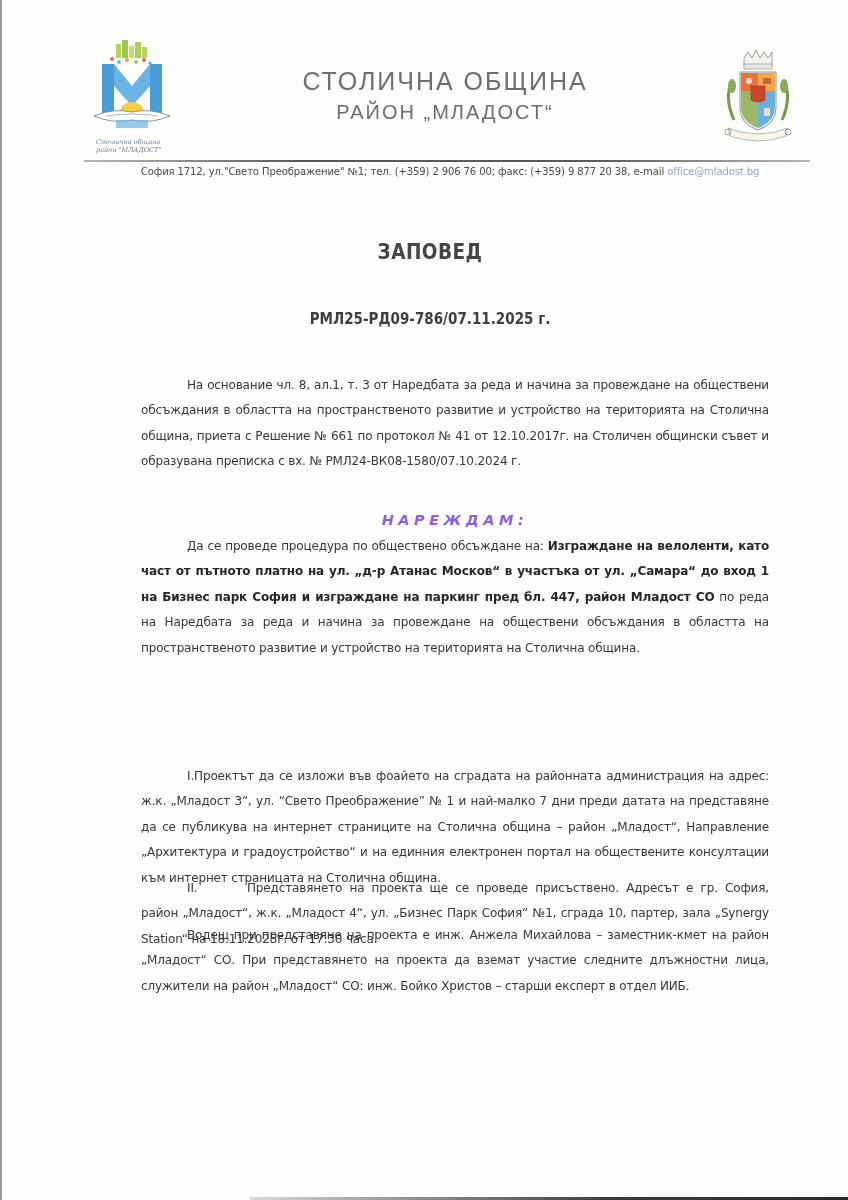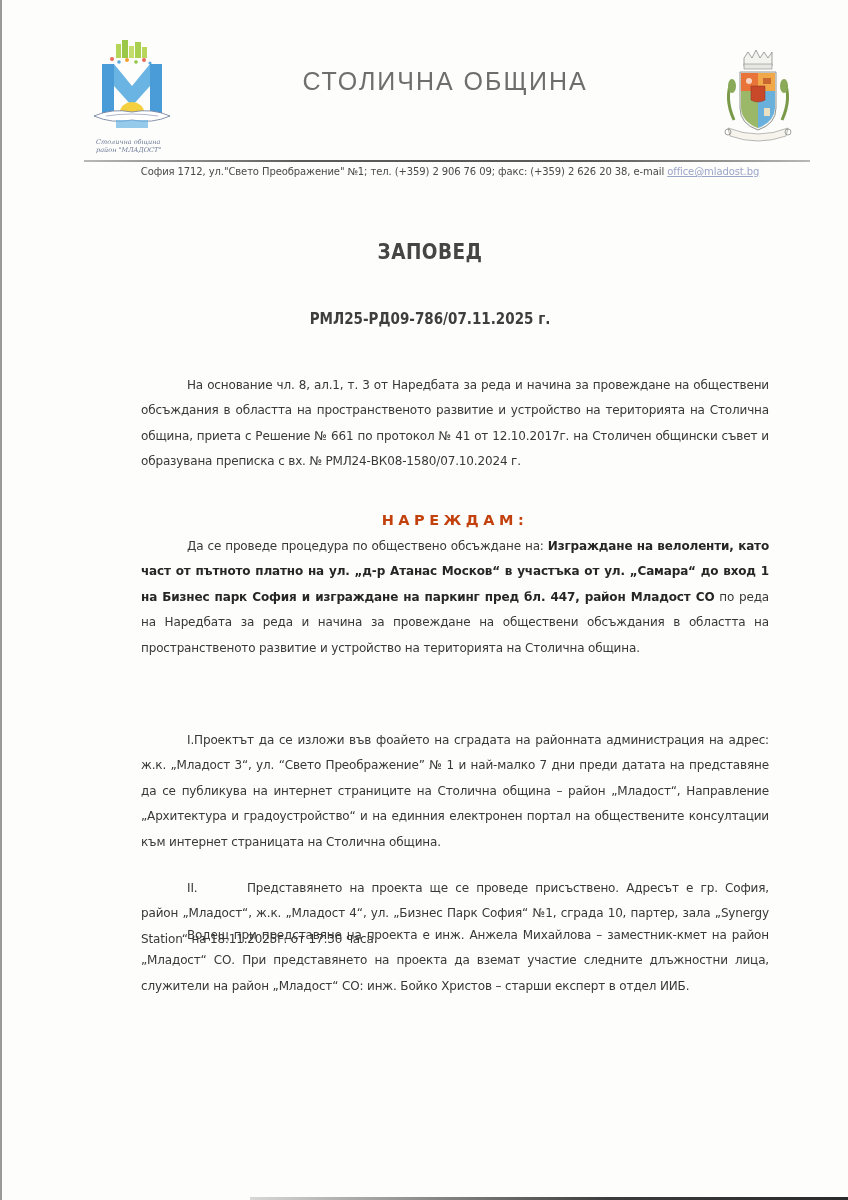--- a/index.html
+++ b/index.html
@@ -90,21 +90,20 @@
       width: 700px;
       text-align: center;
       font-family: "DejaVu Sans", sans-serif;
       font-size: 10px;
       color: #4a4a48;
       white-space: nowrap;
       letter-spacing: -0.1px;
     }
     .contact-line a {
       color: #9aa5c8;
-      text-decoration: underline;
     }
 
     
     .doc-title {
       position: absolute;
       left: 300px; top: 240px;
       width: 260px;
       text-align: center;
       font-family: "DejaVu Sans", sans-serif;
       font-size: 21px;
@@ -147,24 +146,25 @@
     .p-basis { top: 373px; }
     .orders-heading {
       position: absolute;
       left: 370px; top: 512px;
       width: 170px;
       text-align: center;
       font-family: "DejaVu Sans", sans-serif;
       font-size: 14.5px;
       font-weight: bold;
       letter-spacing: 4.5px;
-      color: #c2410c;
+      color: #8b5cf6;
+      font-style: italic;
     }
     .p-order { top: 534px; }
-    .p-item1 { top: 728px; }
+    .p-item1 { top: 764px; }
     .p-item2 { top: 876px; }
     .p-leader { top: 888px; margin-top: 35px; }
     .p-protocol { top: 1003px; }
 
     .item2-num {
       display: inline-block;
       width: 60px;
       padding-left: 0px;
     }
   </style>
@@ -200,20 +200,21 @@
       <rect x="24" y="82" width="32" height="8" fill="#6ab4e4" opacity="0.7"></rect>
     </svg>
     <div class="caption">
       <span>Столична община</span><br>
       <span>район "МЛАДОСТ"</span>
     </div>
   </div>
 
   <div class="header-title">
     <span class="l1">СТОЛИЧНА ОБЩИНА</span>
+    <span class="l2">РАЙОН „МЛАДОСТ“</span>
   </div>
 
   <div class="logo-right">
     <svg width="80" height="100" viewBox="0 0 80 100">
 
       <path d="M26 10 L30 4 L34 10 L38 2 L42 10 L46 4 L50 10 L54 4 L54 18 L26 18 Z" fill="#f2f2ee" stroke="#8a8a86" stroke-width="0.8"></path>
       <rect x="26" y="16" width="28" height="5" fill="#e6e6e2" stroke="#8a8a86" stroke-width="0.6"></rect>
 
       <path d="M14 32 Q6 50 16 72" fill="none" stroke="#7a9a4a" stroke-width="3"></path>
       <path d="M66 32 Q74 50 64 72" fill="none" stroke="#7a9a4a" stroke-width="3"></path>
@@ -233,22 +234,22 @@
       <path d="M10 80 Q40 92 70 80 L68 88 Q40 98 12 88 Z" fill="#f6f4ec" stroke="#8a8a86" stroke-width="0.6"></path>
       <circle cx="10" cy="84" r="3" fill="none" stroke="#8a8a86" stroke-width="0.8"></circle>
       <circle cx="70" cy="84" r="3" fill="none" stroke="#8a8a86" stroke-width="0.8"></circle>
     </svg>
   </div>
 
   <div class="header-rule"></div>
 
   <div class="contact-line">
     <span>София 1712, ул."Свето Преображение" №1;</span>
-    <span>тел. (+359) 2 906 76 09;</span>
-    <span>факс: (+359) 2 626 20 38,</span>
+    <span>тел. (+359) 2 906 76 00;</span>
+    <span>факс: (+359) 9 877 20 38,</span>
     <span>e-mail</span>
     <a>office@mladost.bg</a>
   </div>
 
   <div class="doc-title">ЗАПОВЕД</div>
 
   <div class="doc-number">РМЛ25-РД09-786/07.11.2025 г.</div>
 
   <div class="para p-basis"><span class="indent"></span><span>На основание чл. 8, ал.1, т. 3 от Наредбата за реда и начина за провеждане на обществени обсъждания в областта на пространственото развитие и устройство на територията на Столична община, приета с Решение № 661 по протокол № 41 от 12.10.2017г. на Столичен общински съвет и образувана преписка с вх. № РМЛ24-ВК08-1580/07.10.2024 г.</span></div>
 

